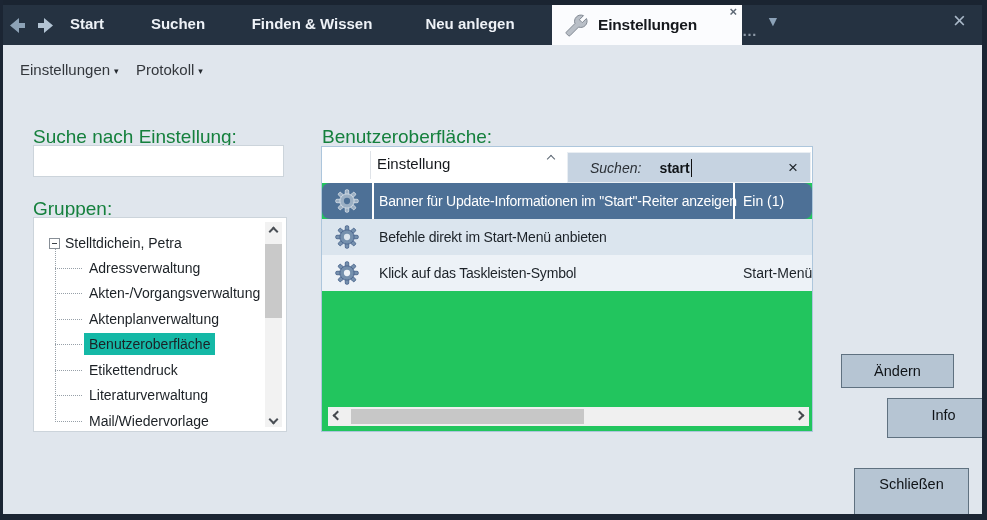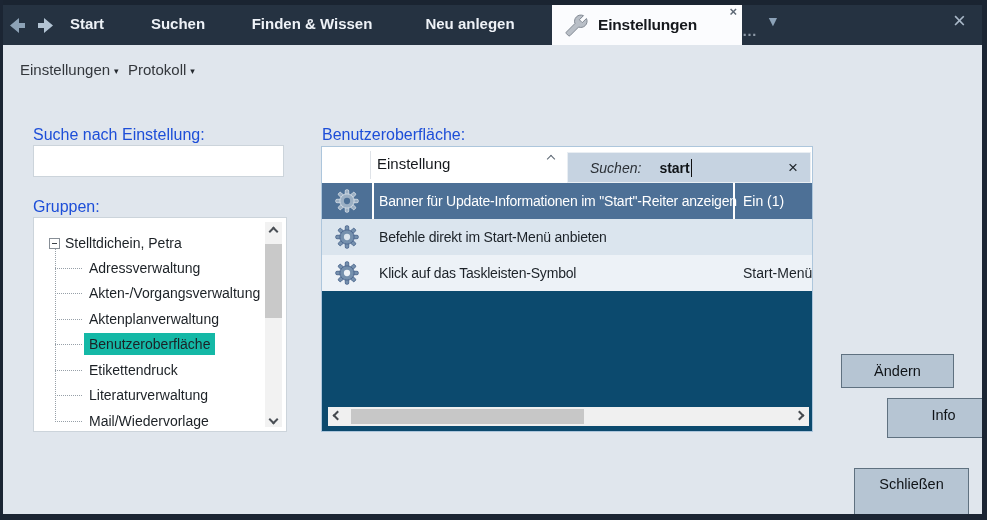--- a/index.html
+++ b/index.html
@@ -31,25 +31,25 @@
   .active-tab .wrench { width:23px; height:23px; margin-right:10px; flex:0 0 auto; }
   .active-tab .atab-label { font-weight:700; font-size:15.5px; color:#15181c; letter-spacing:-0.2px; }
   .atab-close { position:absolute; right:5px; top:-1px; font-size:13px; font-weight:700; color:#5d6875; cursor:pointer; }
   .overflow-dots { position:absolute; left:742px; top:22px; color:#8b97a5; font-size:15px; font-weight:700; letter-spacing:1px; cursor:pointer; }
   .tab-dropdown { position:absolute; left:766px; top:13px; color:#8ca2b8; font-size:14px; cursor:pointer; }
   .win-close { position:absolute; left:953px; top:10px; color:#a9b8c8; font-size:22px; font-weight:400; cursor:pointer; line-height:22px; }
 
   
   .menu-item { position:absolute; top:61px; font-size:15px; color:#33373c; cursor:pointer; display:flex; align-items:center; gap:4px; }
   .menu-einstellungen { left:20px; }
-  .menu-protokoll { left:128px;justify-content:space-between; }
+  .menu-protokoll { left:136px;justify-content:space-between; }
   .menu-caret { font-size:9px; color:#24292f; padding-top:2px; }
 
   
-  .lbl { position:absolute; font-size:16px; color:#1d4ed8; }
+  .lbl { position:absolute; font-size:19px; color:#15803d; }
   .lbl-suche  { left:33px; top:126px; }
   .lbl-gruppen{ left:33px; top:198px; }
   .lbl-benutzer { left:322px; top:126px; }
   .search-input { position:absolute; left:33px; top:145px; width:251px; height:32px;
                   background:#fff; border:1px solid #ccd4db; font-size:14px; padding:0 8px;
                   font-family:"Liberation Sans",sans-serif; outline:none; }
   .treebox { position:absolute; left:33px; top:217px; width:254px; height:215px;
              background:#fff; border:1px solid #ccd4db; overflow:hidden; }
   .tree-vline { position:absolute; left:21px; top:26px; width:1px; height:178px;
                 border-left:1px dotted #97a0a8; }
@@ -68,38 +68,38 @@
   .chev-up    { transform:rotate(45deg); }
   .chev-down  { transform:rotate(225deg); }
   .chev-left  { transform:rotate(-45deg); }
   .chev-right { transform:rotate(135deg); }
   .vscroll .arr { position:absolute; left:5px; cursor:pointer; }
   .vscroll .arr.top { top:6px; }
   .vscroll .arr.bottom { bottom:4px; }
 
   
   .gridbox { position:absolute; left:321px; top:146px; width:492px; height:286px;
-             background:#0c4a6e; border:1px solid #adc6dc; }
+             background:#22c55e; border:1px solid #adc6dc; }
   .grid-header { position:absolute; left:0; top:0; width:100%; height:36px; background:#fff; cursor:pointer; }
   .grid-header .col-label { position:absolute; left:55px; top:8px; font-size:15px; color:#15181c; }
   .grid-header .hdr-sep { position:absolute; left:48px; top:4px; width:1px; height:28px; background:#dfe3e8; }
   .sort-caret { position:absolute; left:226px; top:9px; }
   .sort-caret .chev { border-color:#5b6672; border-width:1.5px; width:6px; height:6px; }
   .search-overlay { position:absolute; left:245px; top:5px; width:244px; height:31px;
                     background:#c6d3e1; border:1px solid #e9eef3; display:flex; align-items:center; cursor:text; }
   .search-overlay .s-label { font-style:italic; font-size:14px; color:#2b3036; margin-left:22px; }
   .search-overlay .s-query { font-weight:700; font-size:14px; color:#101418; margin-left:18px; position:relative; }
   .search-overlay .s-query::after { content:""; position:absolute; right:-2px; top:-1px; width:1px; height:18px; background:#111; }
   .search-overlay .s-close { margin-left:auto; margin-right:12px; font-size:17px; color:#20262c; cursor:pointer; line-height:16px; }
   .grow { position:absolute; left:0; width:100%; height:36px; cursor:pointer; }
   .grow .gear { position:absolute; left:12px; top:5px; width:26px; height:26px; }
   .grow .name { position:absolute; left:57px; top:0; height:36px; line-height:36px;
                 font-size:14px; letter-spacing:-0.2px; white-space:nowrap; }
   .grow .val  { position:absolute; left:421px; top:0; height:36px; line-height:36px; font-size:14px; white-space:nowrap; }
-  .grow.row0 { top:36px;  background:#4d7096; }
+  .grow.row0 { top:36px;  background:#4d7096;border-radius:8px; }
   .grow.row1 { top:72px;  background:#dbe5ee; }
   .grow.row2 { top:108px; background:#edf2f7; }
   .grow.row0 .name, .grow.row0 .val { color:#fff; }
   .grow.row1 .name, .grow.row1 .val,
   .grow.row2 .name, .grow.row2 .val { color:#1c2228; }
   .grow .cellsep { position:absolute; top:0; width:2px; height:36px; background:transparent; }
   .grow.row0 .cellsep { background:#fff; }
   .sep-icon { left:50px; } .sep-val { left:411px; }
   .gear-body { fill:#7590ad; stroke:#49648c; stroke-width:0.8; }
   .row0 .gear-body { fill:#9cb0c4; stroke:#d3dce5; }

